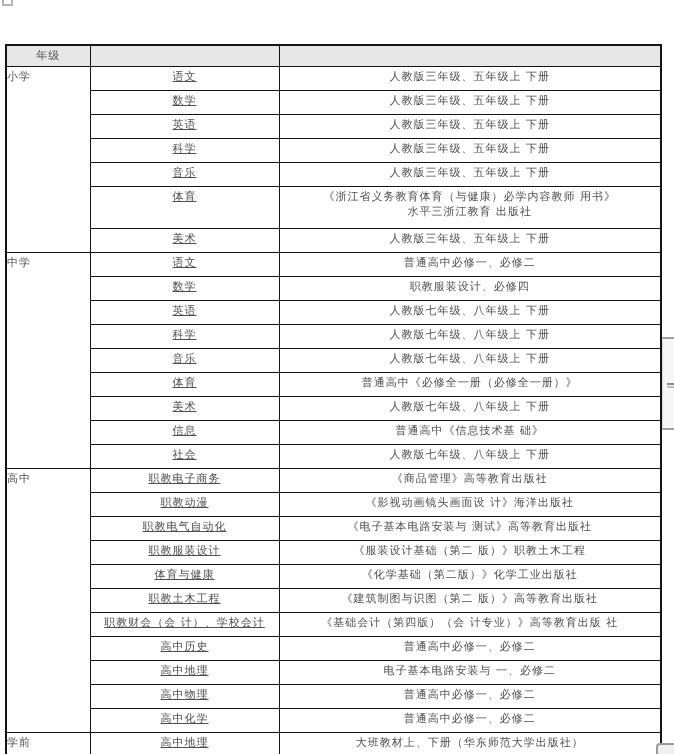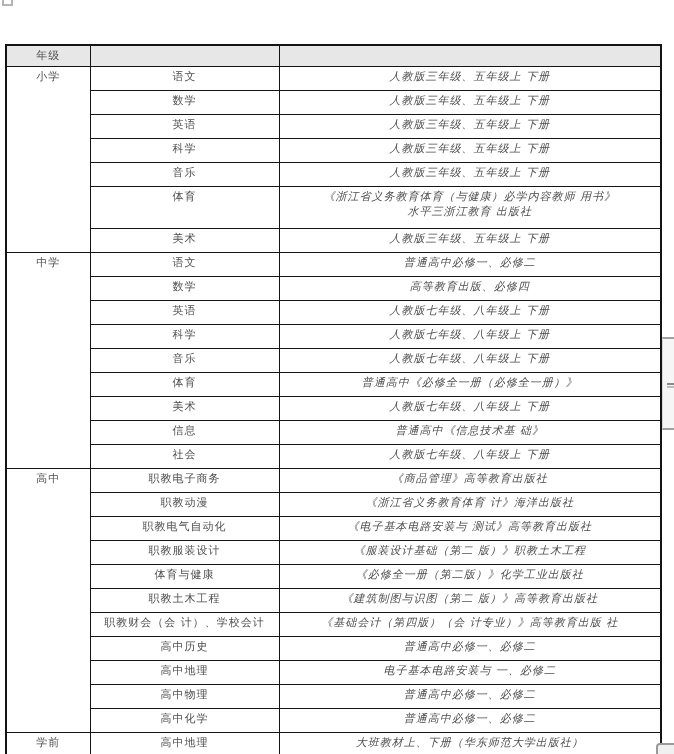--- a/index.html
+++ b/index.html
@@ -36,33 +36,33 @@
     font-weight: normal;
     color: #4f4f4f;
     letter-spacing: 1px;
     padding: 2px 0 0 0;
     line-height: 15px;
   }
   .doc-table thead tr { height: 21px; }
   .doc-table thead th { background: #e7e7e7; text-align: center; }
   .doc-table tbody tr { height: 24px; }
   .doc-table tbody tr.tall { height: 42px; }
-  .grade-cell { text-align: center; }
+  .grade-cell { text-align: left; }
   .subject-cell {
     text-align: center;
     padding-left: 24px;
     white-space: nowrap;
     overflow: hidden;
+    text-decoration: underline;
   }
   .book-cell {
     text-align: center;
     padding-left: 44px;
     white-space: pre-line;
     overflow: hidden;
-    font-style: italic;
   }
   
   .v-scrollbar {
     position: absolute;
     right: -3px; top: 337px;
     width: 15px; height: 93px;
     background: #f6f6f6;
     border-top: 2px solid #a0a0a0;
     border-bottom: 2px solid #a0a0a0;
     border-left: 1px solid #d8d8d8;
@@ -135,21 +135,21 @@
           <td class="subject-cell">美术</td>
           <td class="book-cell">人教版三年级、五年级上 下册</td>
         </tr>
         <tr>
           <td class="grade-cell" rowspan="9">中学</td>
           <td class="subject-cell">语文</td>
           <td class="book-cell">普通高中必修一、必修二</td>
         </tr>
         <tr>
           <td class="subject-cell">数学</td>
-          <td class="book-cell">高等教育出版、必修四</td>
+          <td class="book-cell">职教服装设计、必修四</td>
         </tr>
         <tr>
           <td class="subject-cell">英语</td>
           <td class="book-cell">人教版七年级、八年级上 下册</td>
         </tr>
         <tr>
           <td class="subject-cell">科学</td>
           <td class="book-cell">人教版七年级、八年级上 下册</td>
         </tr>
         <tr>
@@ -172,33 +172,33 @@
           <td class="subject-cell">社会</td>
           <td class="book-cell">人教版七年级、八年级上 下册</td>
         </tr>
         <tr>
           <td class="grade-cell" rowspan="11">高中</td>
           <td class="subject-cell">职教电子商务</td>
           <td class="book-cell">《商品管理》高等教育出版社</td>
         </tr>
         <tr>
           <td class="subject-cell">职教动漫</td>
-          <td class="book-cell">《浙江省义务教育体育 计》海洋出版社</td>
+          <td class="book-cell">《影视动画镜头画面设 计》海洋出版社</td>
         </tr>
         <tr>
           <td class="subject-cell">职教电气自动化</td>
           <td class="book-cell">《电子基本电路安装与 测试》高等教育出版社</td>
         </tr>
         <tr>
           <td class="subject-cell">职教服装设计</td>
           <td class="book-cell">《服装设计基础（第二 版）》职教土木工程</td>
         </tr>
         <tr>
           <td class="subject-cell">体育与健康</td>
-          <td class="book-cell">《必修全一册（第二版）》化学工业出版社</td>
+          <td class="book-cell">《化学基础（第二版）》化学工业出版社</td>
         </tr>
         <tr>
           <td class="subject-cell">职教土木工程</td>
           <td class="book-cell">《建筑制图与识图（第二 版）》高等教育出版社</td>
         </tr>
         <tr>
           <td class="subject-cell">职教财会（会 计）、学校会计</td>
           <td class="book-cell">《基础会计（第四版）（会 计专业）》高等教育出版 社</td>
         </tr>
         <tr>

